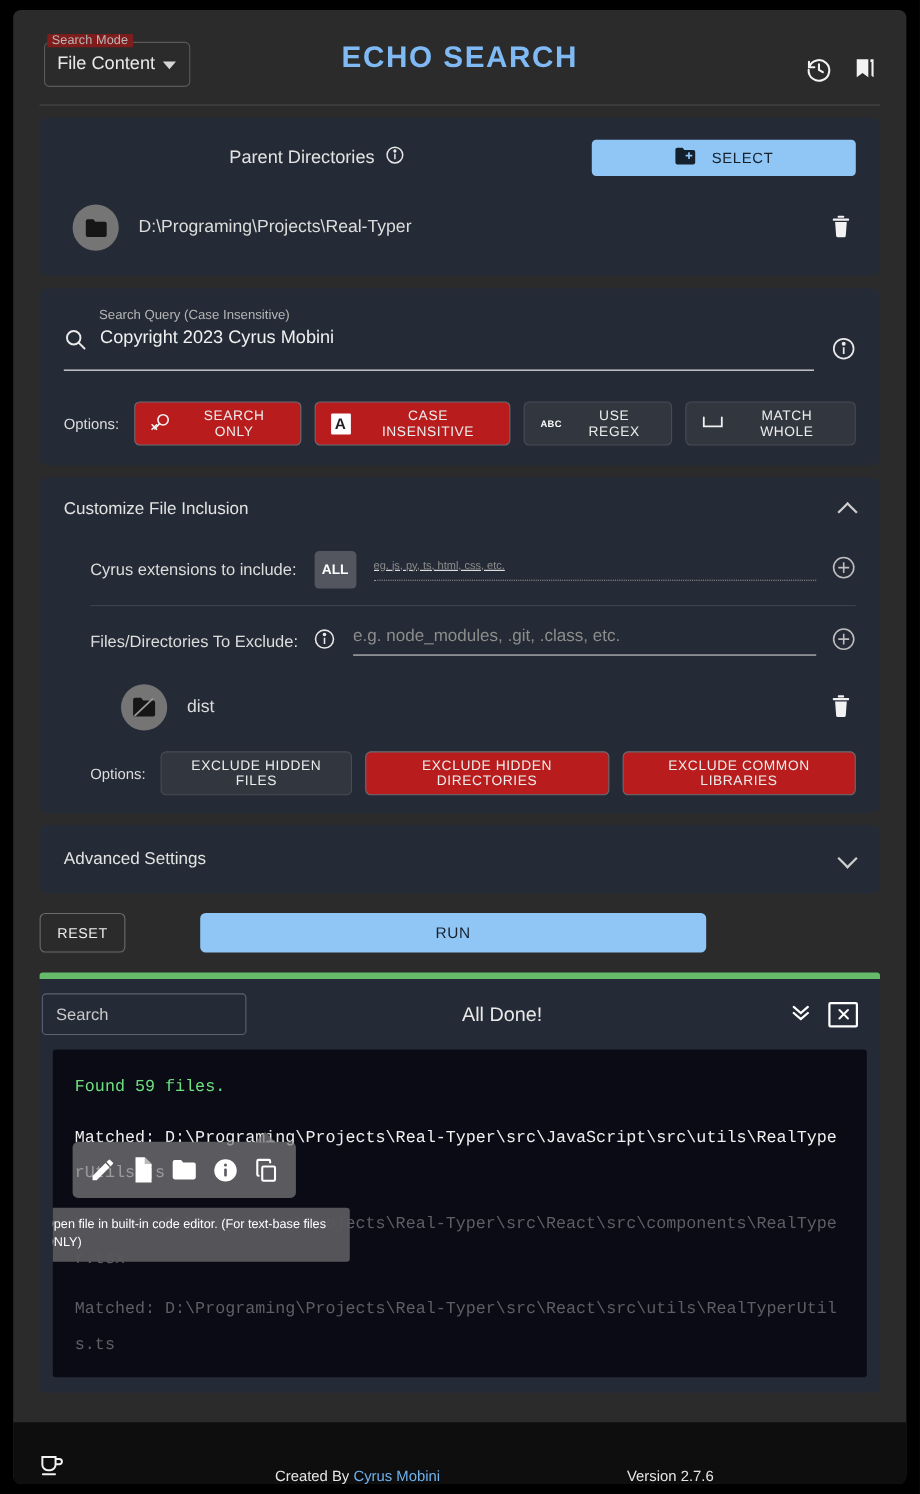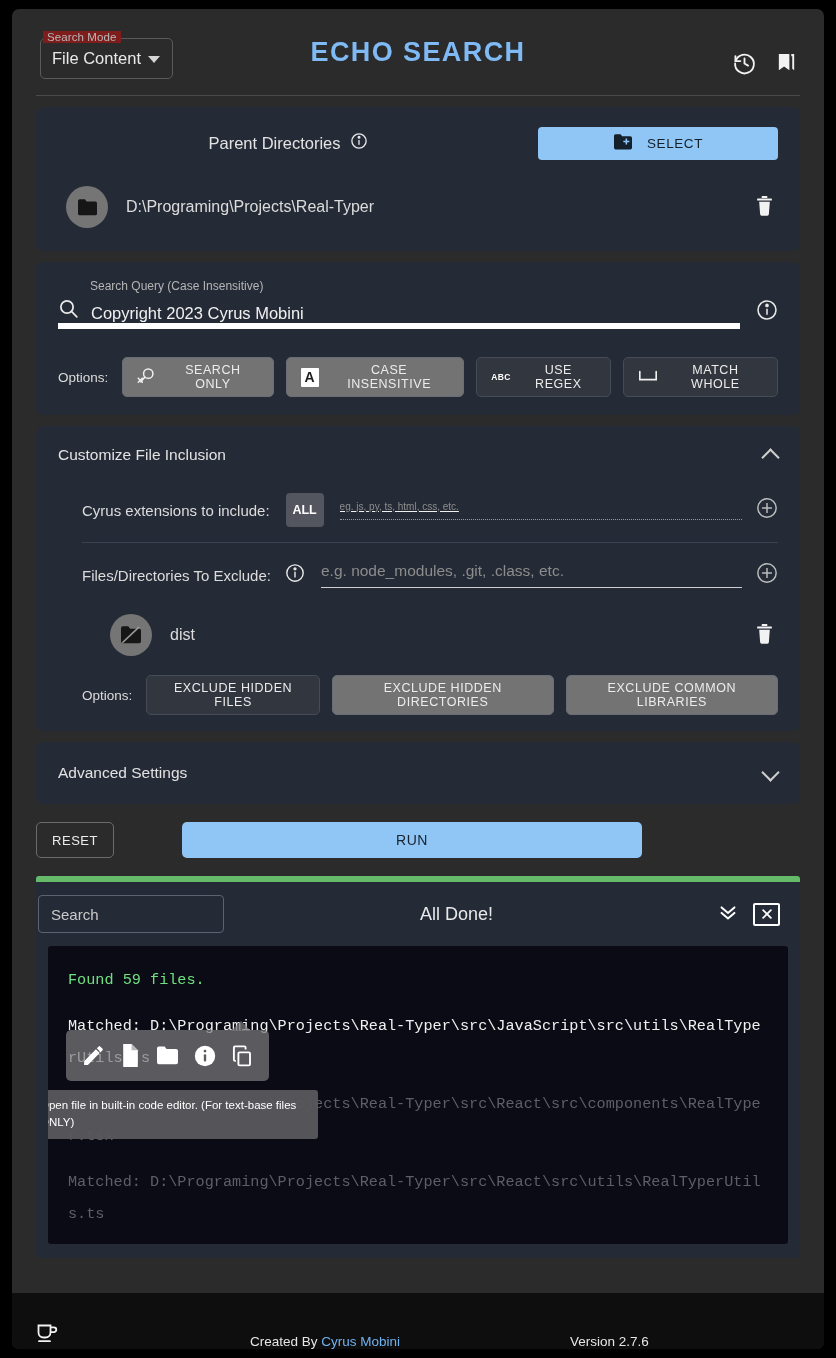--- a/index.html
+++ b/index.html
@@ -126,23 +126,23 @@
 
   
   .query { padding: 17px 22px 18px 22px; }
   .query-label {
     font-size: 12px; color: #b5b5b5;
     margin-left: 32px; margin-bottom: 5px;
   }
   .query-row { display: flex; align-items: flex-end; gap: 0; }
   .query-field {
     flex: 1;
-    display: flex; align-items: flex-end; gap: 12px;
-    border-bottom: 6px solid #ffffff;
-    padding-bottom: 0;
+    display: flex; align-items: flex-start; gap: 12px;
+    border-bottom: 1px solid #ffffff;
+    padding-bottom: 12px;
     margin-right: 16px;
   }
   .query-input {
     flex: 1;
     background: transparent; border: none; outline: none;
     color: #f0f0f0; font-size: 16.5px;
     font-family: "Liberation Sans", sans-serif;
   }
   .query-info { padding-bottom: 4px; }
   .options-row {
@@ -156,21 +156,21 @@
     border-radius: 5px;
     background: #32363f;
     border: 1px solid #474b55;
     color: #ececec;
     font-size: 12.5px;
     letter-spacing: .55px;
     display: flex; align-items: center; gap: 10px;
     cursor: pointer;
     font-family: "Liberation Sans", sans-serif;
   }
-  .opt-btn.active { background: #737373; border-color: #6a6d75; }
+  .opt-btn.active { background: #b91c1c; border-color: #6a6d75; }
   .glyph-a {
     width: 19px; height: 19px; background: #fff; color: #1f1f1f;
     font-size: 14px; font-weight: bold;
     display: flex; align-items: center; justify-content: center;
     border-radius: 1px;
   }
   .glyph-abc {
     font-size: 8.5px; font-weight: bold; letter-spacing: .4px; color: #fff;
   }
 

